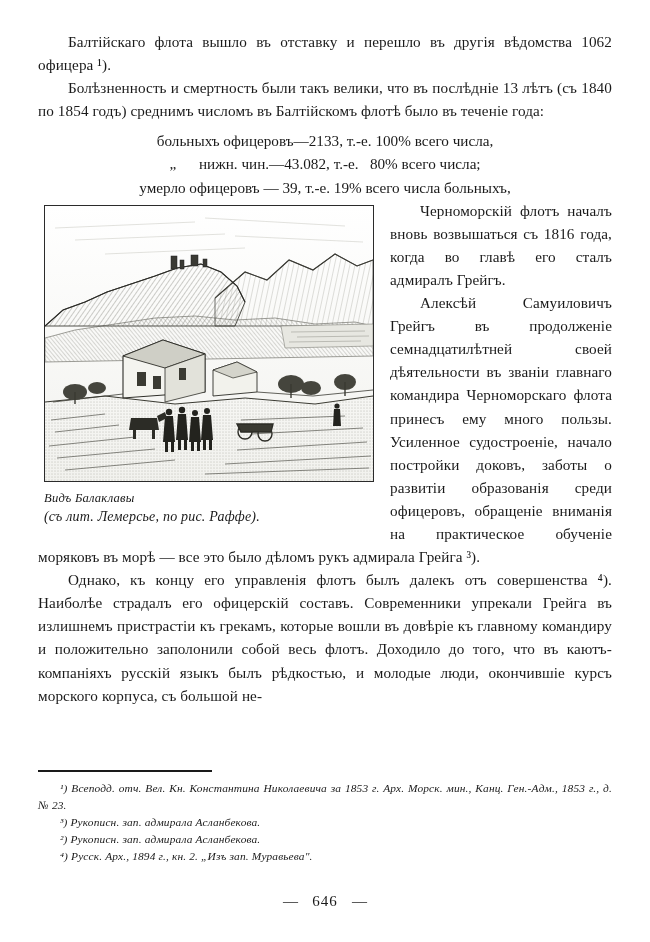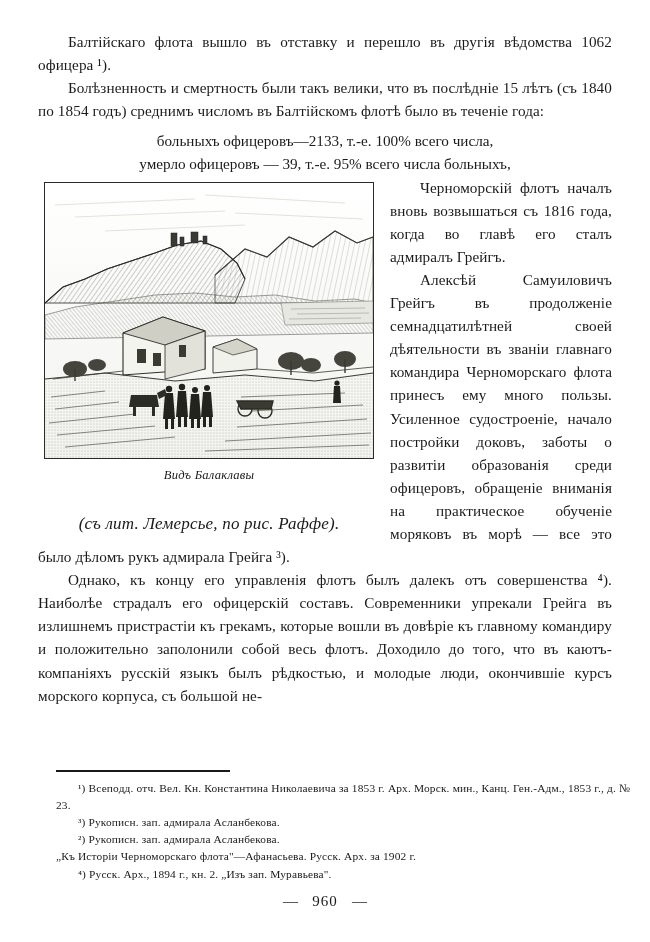--- a/index.html
+++ b/index.html
@@ -60,46 +60,45 @@
   }
   .figure-frame {
     width: 328px;
     height: 275px;
     border: 1px solid #2b2b2b;
     background: #ffffff;
     position: relative;
     overflow: hidden;
   }
   .figure-caption {
-    text-align: center;
     font-size: 12.6px;
     font-style: italic;
     margin-top: 7px;
     line-height: 1.45;
     letter-spacing: 0.2px;
   }
   .figure-caption .small {
-    font-size: 17px;
-    margin-top: 28px;
+    font-size: 14px;
   }
 
   .wrap-text {
     font-size: 15.2px;
     line-height: 1.52;
     text-align: justify;
   }
 
   .clear { clear: both; }
 
   
   .footnotes {
     position: absolute;
-    left: 56px;
+    left: 38px;
     top: 770px;
     width: 574px;
+    font-style: italic;
   }
   .fn-rule {
     width: 174px;
     height: 2px;
     background: #1a1a1a;
     margin-bottom: 8px;
   }
   .footnotes p {
     font-size: 11.4px;
     line-height: 1.5;
@@ -124,25 +123,26 @@
   .eng { position: absolute; inset: 0; }
   .eng svg { display: block; }
 </style>
 </head>
 <body>
 
 <div class="page">
   <div class="content">
 
     <p class="indent">Балтійскаго флота вышло въ отставку и перешло въ другія вѣдомства 1062 офицера ¹).</p>
-    <p class="indent">Болѣзненность и смертность были такъ велики, что въ послѣднiе 15 лѣтъ (съ 1840 по 1854 годъ) среднимъ числомъ въ Балтiйскомъ флотѣ было въ теченiе года:</p>
+    <p class="indent">Болѣзненность и смертность были такъ велики, что въ послѣднiе 13 лѣтъ (съ 1840 по 1854 годъ) среднимъ числомъ въ Балтiйскомъ флотѣ было въ теченiе года:</p>
 
     <div class="stats">
       <span class="row">больныхъ офицеровъ—2133, т.-е. 100% всего числа,</span>
-      <span class="row">умерло офицеровъ — 39, т.-е. 95% всего числа больныхъ,</span>
+      <span class="row">„      нижн. чин.—43.082, т.-е.   80% всего числа;</span>
+      <span class="row">умерло офицеровъ — 39, т.-е. 19% всего числа больныхъ,</span>
     </div>
 
     <div class="figure">
       <div class="figure-frame">
         <div class="eng">
           <svg width="328" height="275" viewBox="0 0 328 275" xmlns="http://www.w3.org/2000/svg">
             <defs>
               <linearGradient id="sky" x1="0" y1="0" x2="0" y2="1">
                 <stop offset="0%" stop-color="#ffffff"></stop>
                 <stop offset="100%" stop-color="#f2f2ee"></stop>
@@ -303,22 +303,21 @@
     <div class="clear"></div>
 
     <p class="indent">Однако, къ концу его управленія флотъ былъ далекъ отъ совершенства ⁴). Наиболѣе страдалъ его офицерскій составъ. Современники упрекали Грейга въ излишнемъ пристрастіи къ грекамъ, которые вошли въ довѣріе къ главному командиру и положительно заполонили собой весь флотъ. Доходило до того, что въ каютъ-компаніяхъ русскій языкъ былъ рѣдкостью, и молодые люди, окончившіе курсъ морского корпуса, съ большой не-</p>
   </div>
 
   <div class="footnotes">
     <div class="fn-rule"></div>
     <p class="ind">¹) Всеподд. отч. Вел. Кн. Константина Николаевича за 1853 г. Арх. Морск. мин., Канц. Ген.-Адм., 1853 г., д. № 23.</p>
     <p class="ind">³) Рукописн. зап. адмирала Асланбекова.</p>
     <p class="ind">²) Рукописн. зап. адмирала Асланбекова.</p>
-    <p>„Къ Исторіи Черноморскаго флота"—Афанасьева. Русск. Арх. за 1902 г.</p>
     <p class="ind">⁴) Русск. Арх., 1894 г., кн. 2. „Изъ зап. Муравьева".</p>
   </div>
 
   <div class="pagenum">
     <span class="dash">—</span>
-    &nbsp;&nbsp;<span>960</span>&nbsp;&nbsp;
+    &nbsp;&nbsp;<span>646</span>&nbsp;&nbsp;
     <span class="dash">—</span>
   </div>
 </div>
 
 </body></html>

